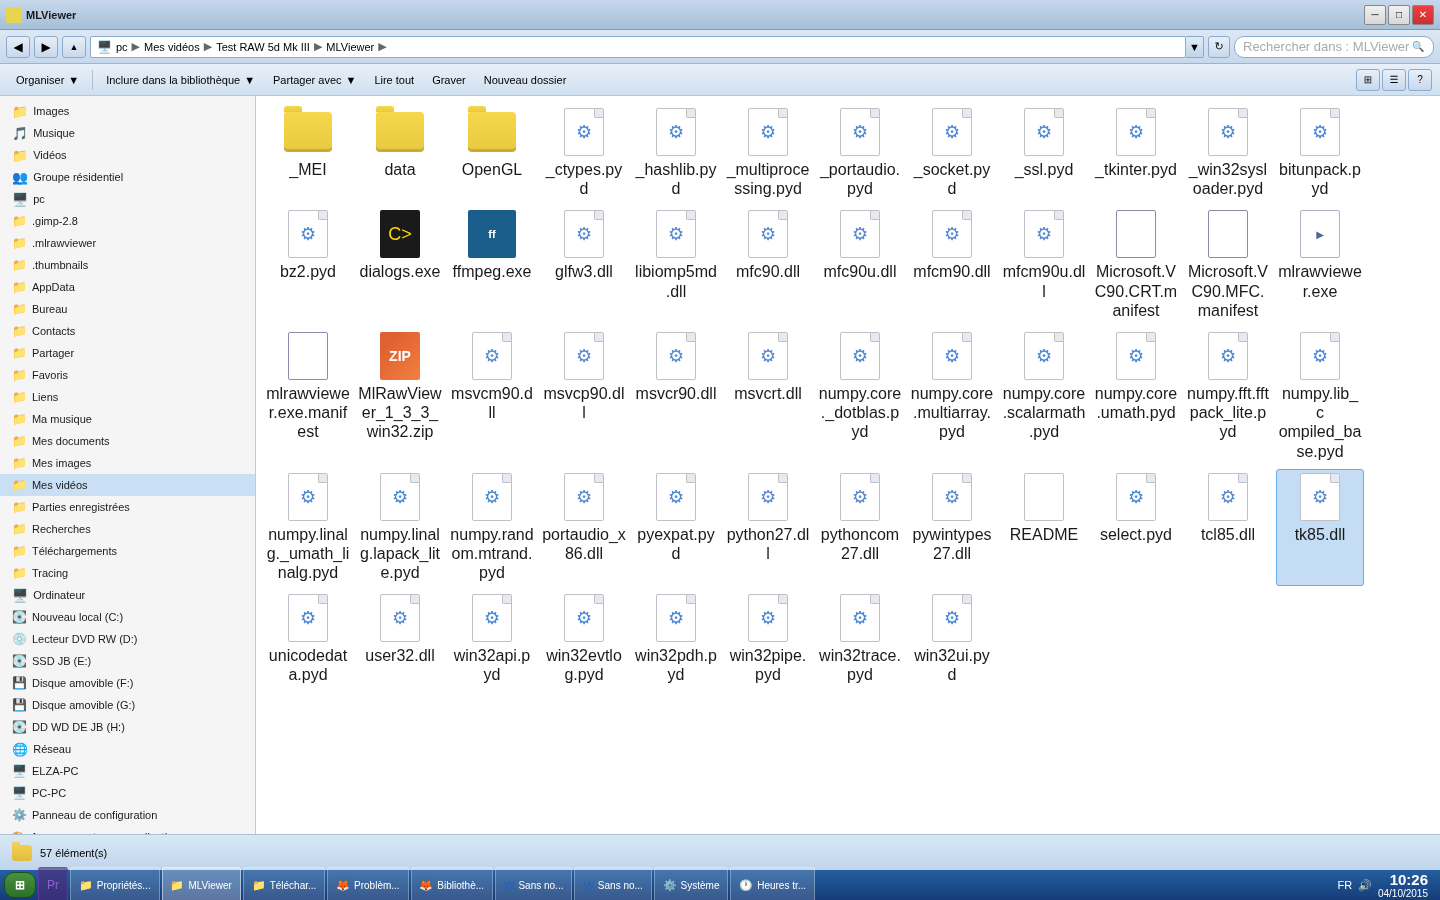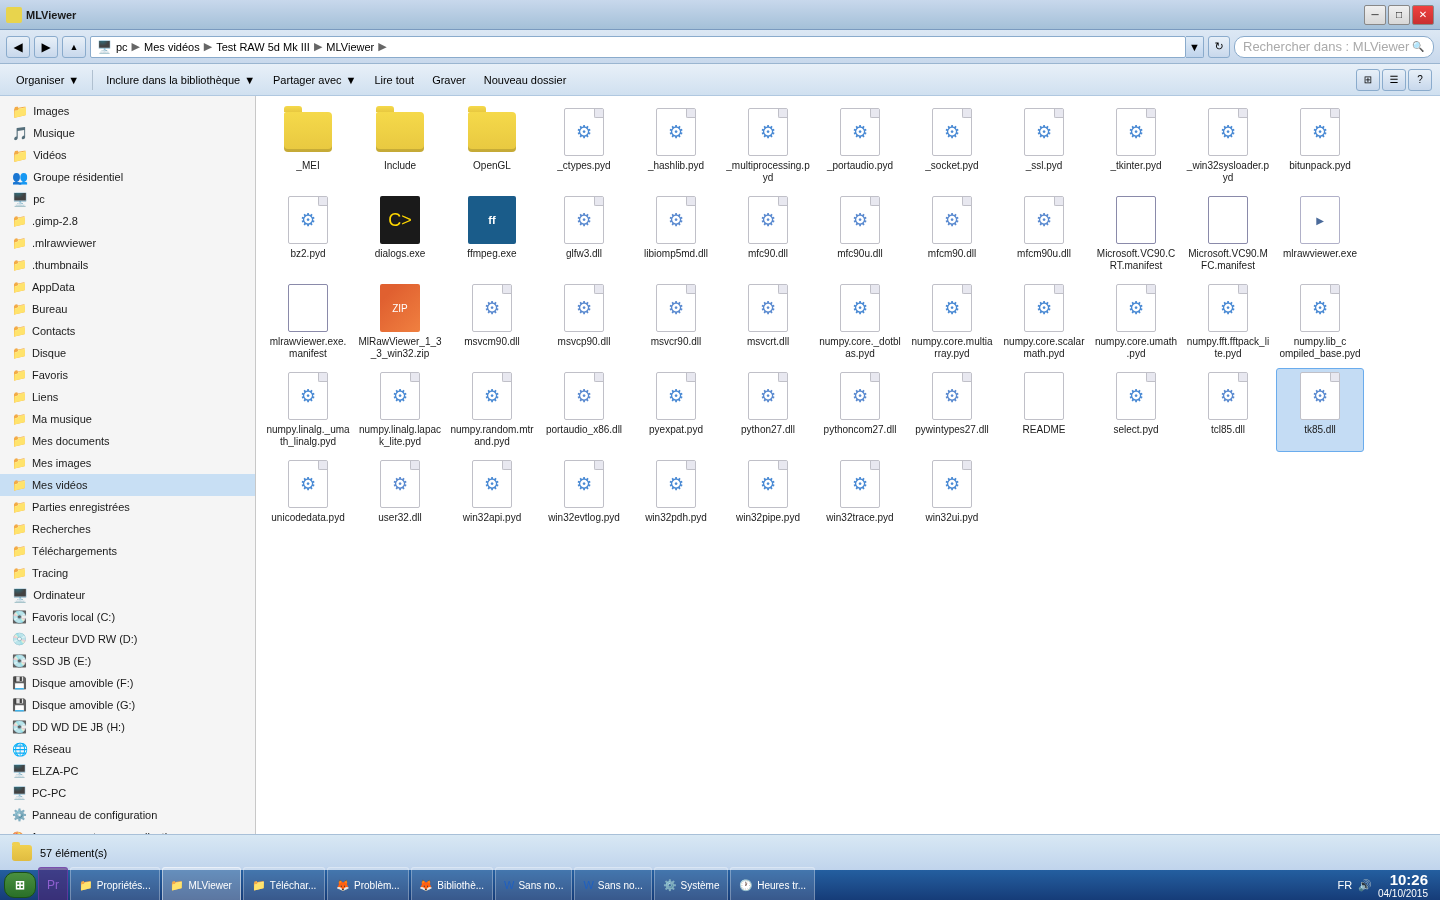--- a/index.html
+++ b/index.html
@@ -143,21 +143,21 @@
     .file-icon-large {
       width: 48px;
       height: 48px;
       margin-bottom: 4px;
       display: flex;
       align-items: center;
       justify-content: center;
       position: relative;
     }
     .file-name {
-      font-size: 10px;
+      font-size: 16px;
       color: #1a1a1a;
       max-width: 84px;
       word-wrap: break-word;
       line-height: 1.2;
       text-align: center;
     }
 
     
     .folder-lg {
       width: 48px;
@@ -455,21 +455,21 @@
     <div class="sidebar-item">
       <span style="font-size:12px;">📁</span>
       <span>Bureau</span>
     </div>
     <div class="sidebar-item">
       <span style="font-size:12px;">📁</span>
       <span>Contacts</span>
     </div>
     <div class="sidebar-item">
       <span style="font-size:12px;">📁</span>
-      <span>Disque</span>
+      <span>Partager</span>
     </div>
     <div class="sidebar-item">
       <span style="font-size:12px;">📁</span>
       <span>Favoris</span>
     </div>
     <div class="sidebar-item">
       <span style="font-size:12px;">📁</span>
       <span>Liens</span>
     </div>
     <div class="sidebar-item">
@@ -503,21 +503,21 @@
     <div class="sidebar-item">
       <span style="font-size:12px;">📁</span>
       <span>Tracing</span>
     </div>
     <div class="sidebar-item">
       <span style="font-size:13px;">🖥️</span>
       <span>Ordinateur</span>
     </div>
     <div class="sidebar-item">
       <span style="font-size:12px;">💽</span>
-      <span>Favoris local (C:)</span>
+      <span>Nouveau local (C:)</span>
     </div>
     <div class="sidebar-item">
       <span style="font-size:12px;">💿</span>
       <span>Lecteur DVD RW (D:)</span>
     </div>
     <div class="sidebar-item">
       <span style="font-size:12px;">💽</span>
       <span>SSD JB (E:)</span>
     </div>
     <div class="sidebar-item">
@@ -559,21 +559,21 @@
     <div class="file-item">
     <div class="file-icon-large">
       <div class="folder-lg"></div>
     </div>
     <div class="file-name">_MEI</div>
   </div>
         <div class="file-item">
     <div class="file-icon-large">
       <div class="folder-lg"></div>
     </div>
-    <div class="file-name">Include</div>
+    <div class="file-name">data</div>
   </div>
         <div class="file-item">
     <div class="file-icon-large">
       <div class="folder-lg"></div>
     </div>
     <div class="file-name">OpenGL</div>
   </div>
         <div class="file-item">
     <div class="file-icon-large">
       <div class="gear-file">
@@ -738,21 +738,21 @@
   </div>
         <div class="file-item">
     <div class="file-icon-large">
       <div class="manifset-file"></div>
     </div>
     <div class="file-name">mlrawviewer.exe.manifest</div>
   </div>
         <div class="file-item">
     <div class="file-icon-large">
       <div class="zip-file">
-              <span style="color:white;font-size:10px;font-weight:normal;">ZIP</span>
+              <span style="color:white;font-size:14px;font-weight:bold;">ZIP</span>
             </div>
     </div>
     <div class="file-name">MlRawViewer_1_3_3_win32.zip</div>
   </div>
         <div class="file-item">
     <div class="file-icon-large">
       <div class="gear-file">
               <span class="gear-overlay" style="color:#5a8ad0;">⚙</span>
             </div>
     </div>

